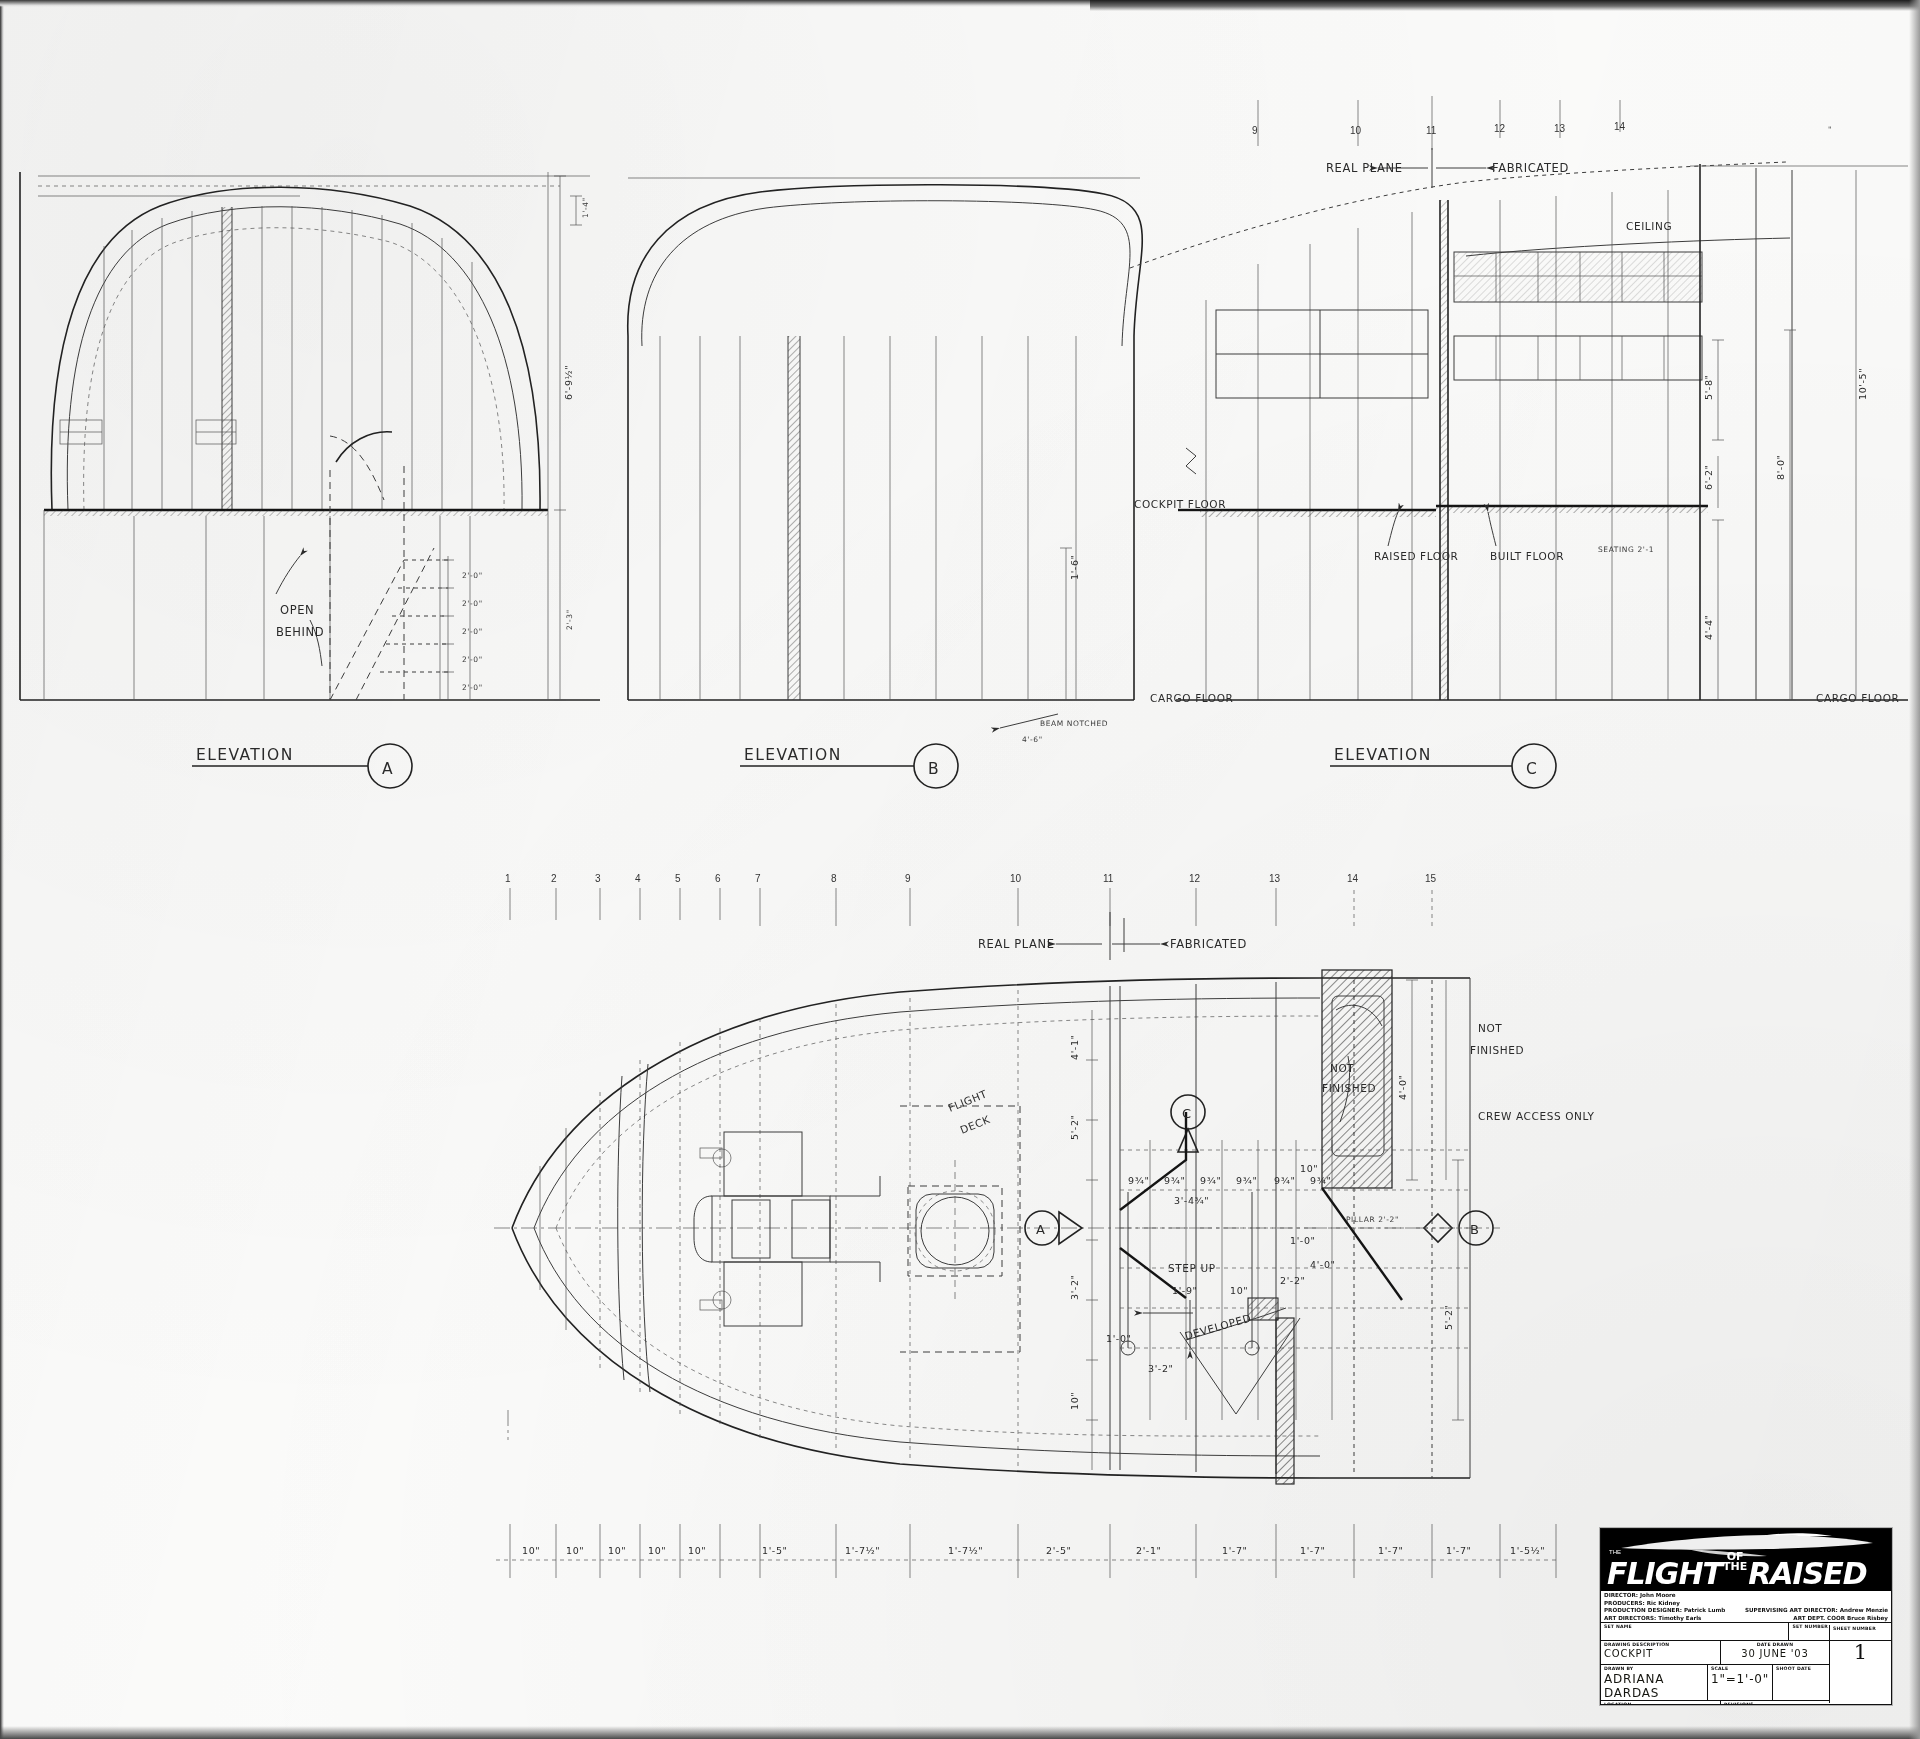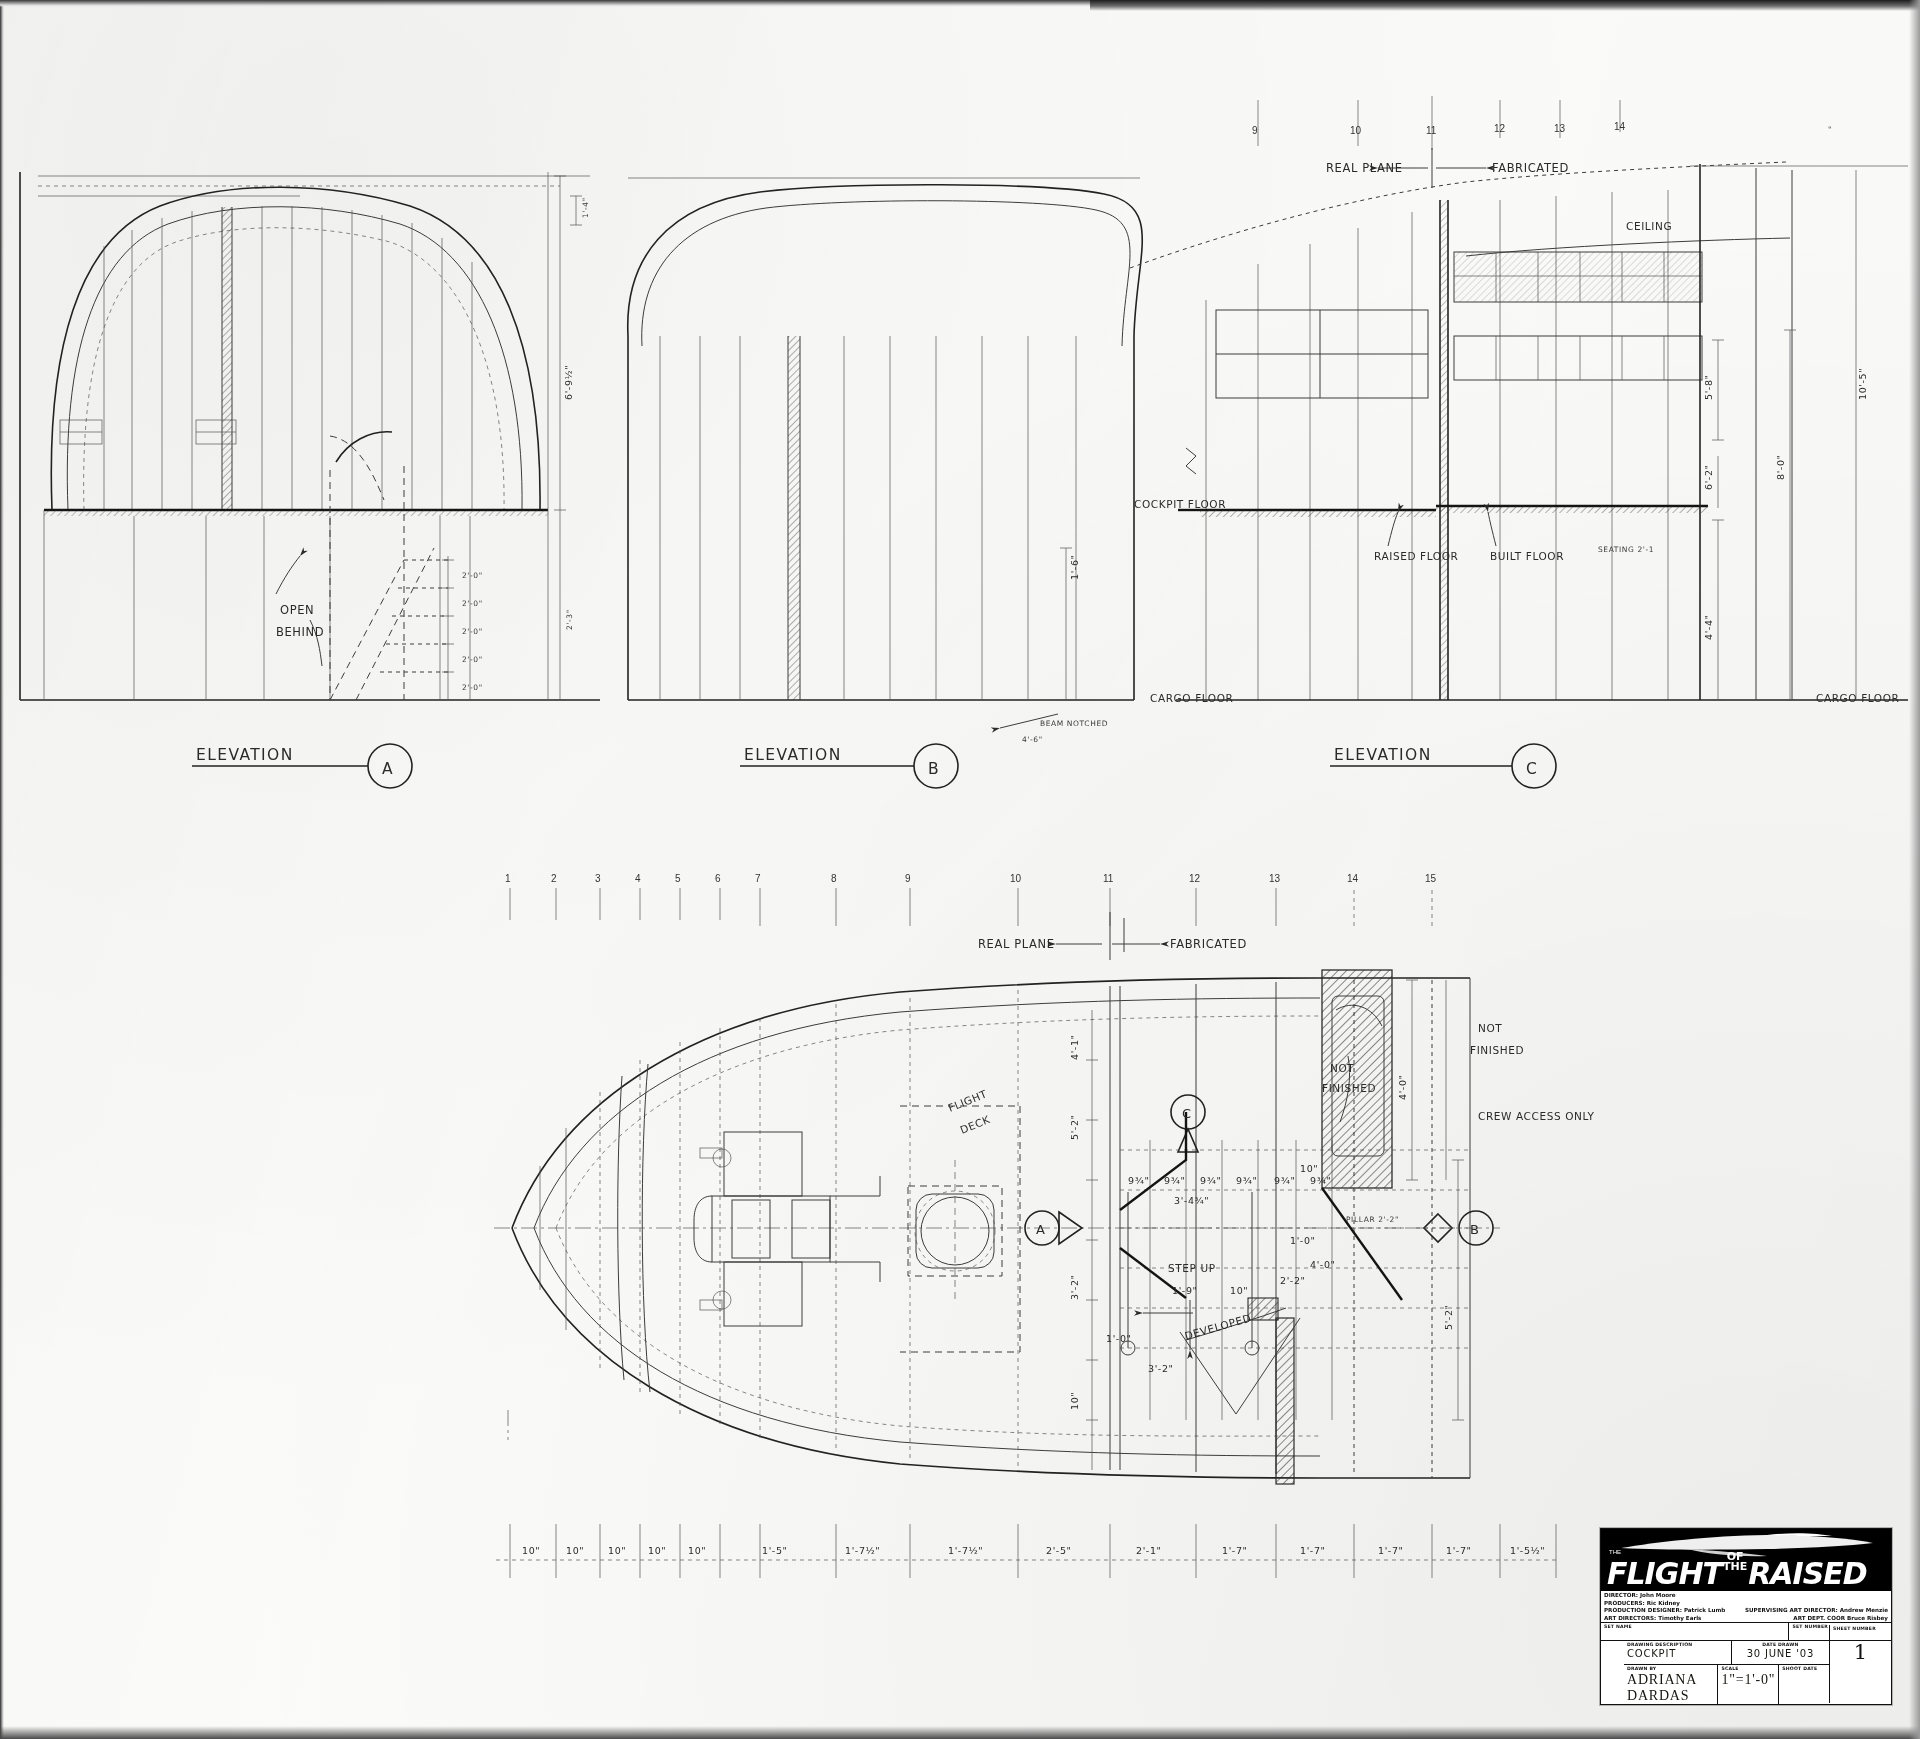--- a/index.html
+++ b/index.html
@@ -122,34 +122,34 @@
     font-size:4.6px;font-weight:bold;color:#111;
     letter-spacing:0.2px;text-transform:uppercase;
     display:block;
   }
   .tb-val{
     font-family:"DejaVu Sans",sans-serif;
     font-size:10px;color:#15150f;
     letter-spacing:0.8px;
     display:block;margin-top:1px;
   }
-  .tb-val.sm{font-size:14px;font-family:Liberation Serif, serif;}
+  .tb-val.sm{font-size:12px;}
   #tb-sheet{
     position:absolute;right:0;top:96px;
     width:62px;height:78px;
     border-left:1px solid #111;
     box-sizing:border-box;
   }
   #tb-sheet .tb-lab{padding:1px 3px;}
   #tb-sheetnum{
     text-align:center;font-size:21px;color:#111;
     font-family:"DejaVu Serif",serif;
     margin-top:8px;
   }
-  .tb-rowwrap{margin-right:62px;padding-left:23px;}
+  .tb-rowwrap{margin-right:62px;}
 </style>
 </head>
 <body>
 
 <div id="sheet">
 
   <div id="grain"></div>
   <div class="scanedge" id="edge-left"></div>
   <div class="scanedge" id="edge-top-dark"></div>
   <div class="scanedge" id="edge-topright"></div>

